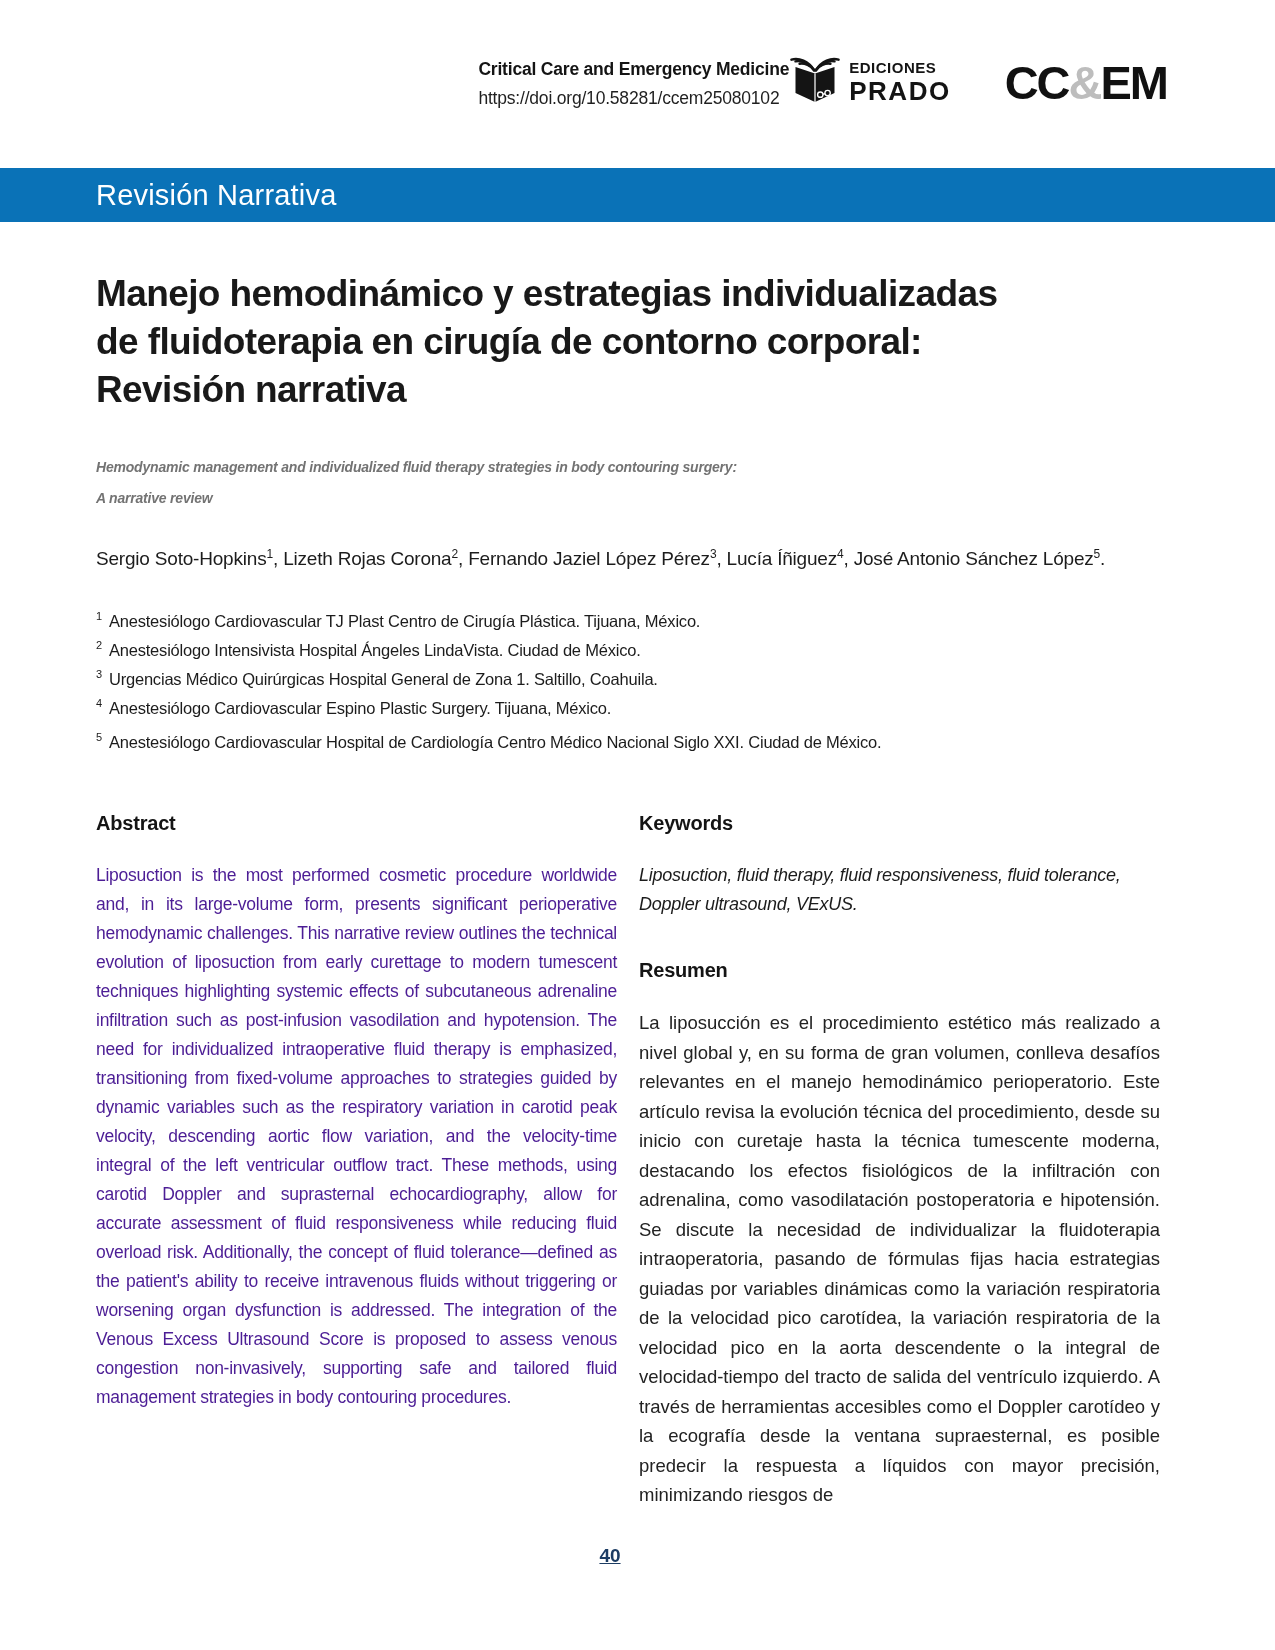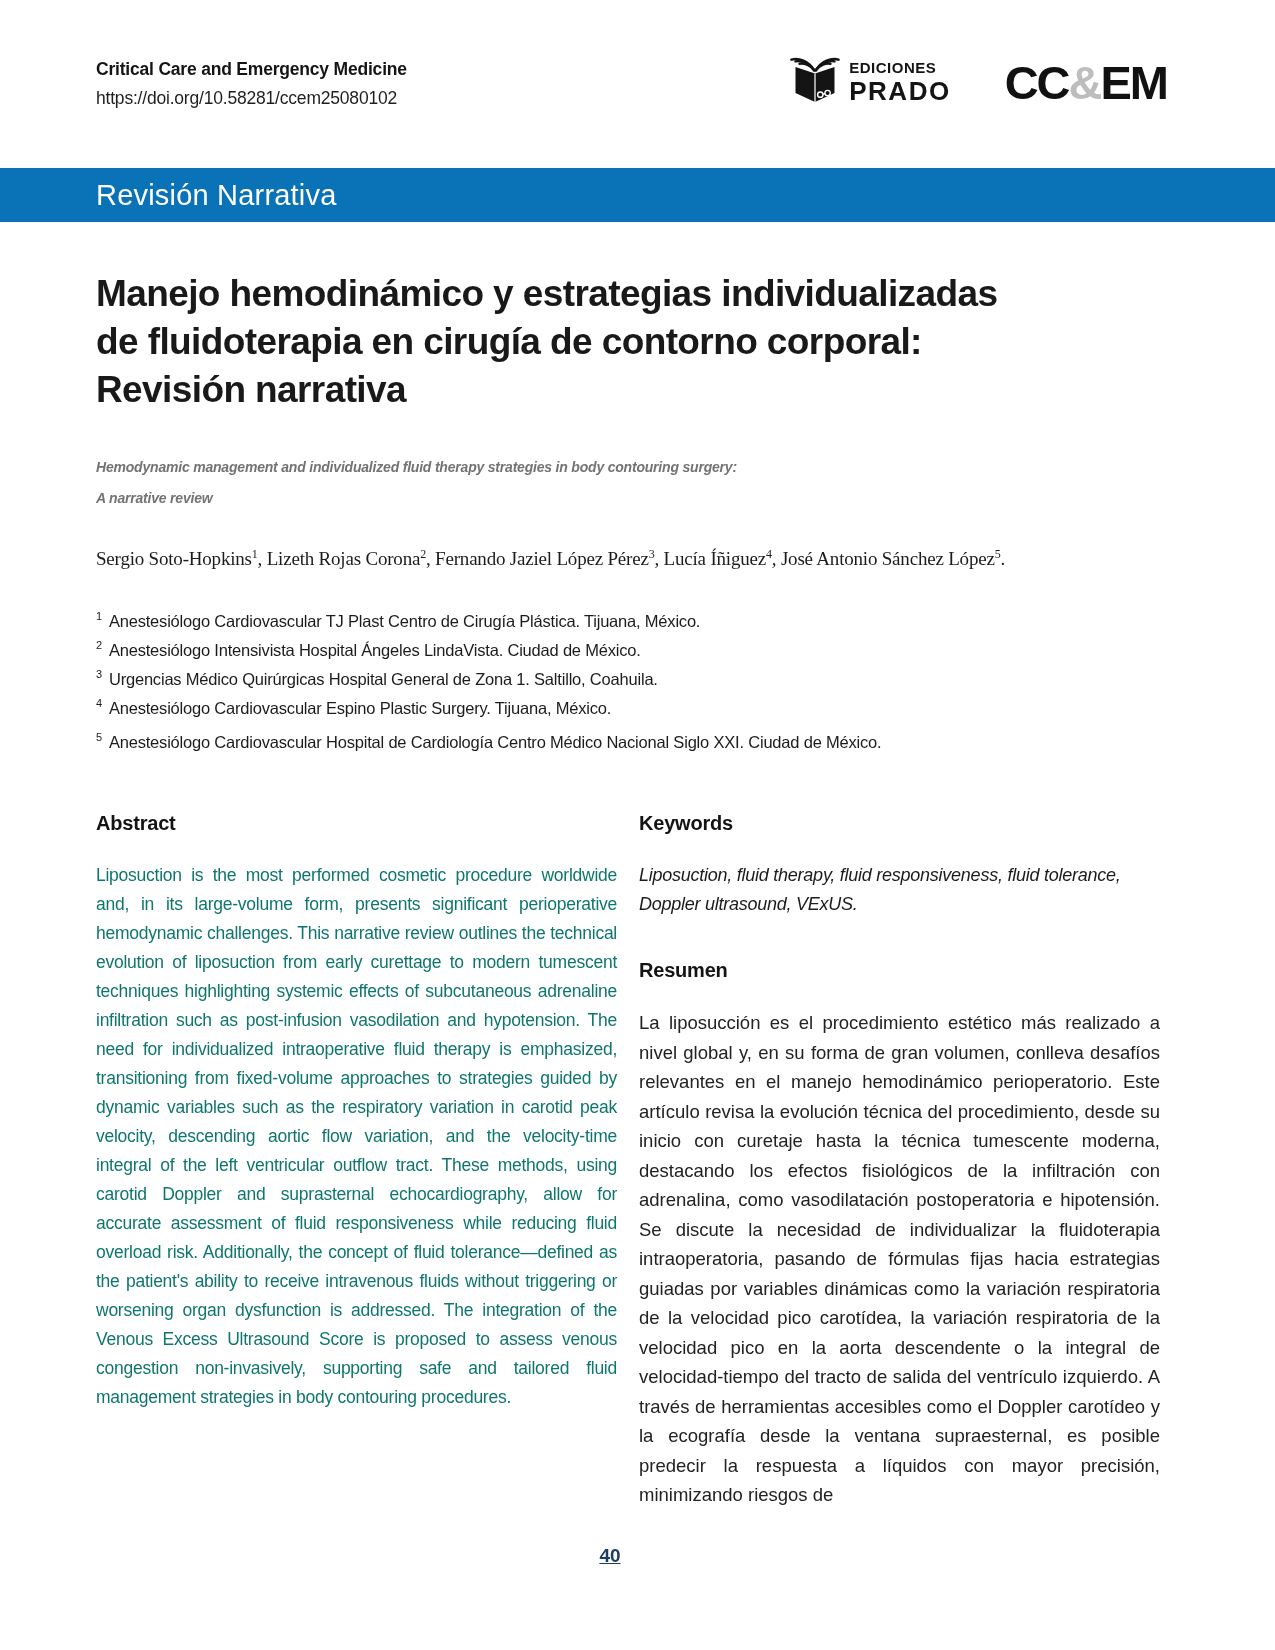--- a/index.html
+++ b/index.html
@@ -9,21 +9,21 @@
     background: #ffffff;
     font-family: "Liberation Sans", sans-serif;
     color: #1c1c1c;
     position: relative;
     overflow: hidden;
   }
 
   
   .header {
     position: absolute; top: 55px; left: 96px; right: 108px;
-    display: flex; justify-content: space-between; align-items: flex-start;
+    display: flex; justify-content: flex-end; align-items: flex-start;
   }
   .journal-block { padding-top: 4px; }
   .journal-name { font-weight: 700; font-size: 17.5px; color: #141414; letter-spacing: -0.2px; }
   .journal-doi  { font-size: 17.5px; color: #1f1f1f; margin-top: 8px; letter-spacing: -0.2px; }
 
   .logos { display: flex; align-items: center; gap: 54px; }
   .prado-logo { display: flex; align-items: center; gap: 8px; }
   .prado-text { line-height: 1; }
   .prado-line1 { font-weight: 700; font-size: 15px; letter-spacing: 0.5px; color: #141414; }
   .prado-line2 { font-weight: 700; font-size: 26px; letter-spacing: 1.5px; color: #141414; margin-top: 3px; }
@@ -45,21 +45,21 @@
     font-size: 37px; font-weight: 700; line-height: 48px;
     color: #191919; letter-spacing: -0.6px;
   }
   .title-en {
     position: absolute; top: 452px; left: 96px; width: 1080px;
     font-size: 14px; font-weight: 700; font-style: italic;
     line-height: 31px; color: #737373; letter-spacing: -0.2px;
   }
   .authors {
     position: absolute; top: 547px; left: 96px; width: 1080px;
-    font-size: 19px; color: #1c1c1c; letter-spacing: -0.2px; font-family: Liberation Serif, serif;
+    font-size: 19px; color: #1c1c1c; letter-spacing: -0.2px;
   }
   .authors sup { font-size: 12px; }
 
   .affiliations {
     position: absolute; top: 604px; left: 96px; width: 1080px;
     font-size: 16.5px; color: #1c1c1c; letter-spacing: -0.2px;
   }
   .aff { line-height: 24.5px; }
   .aff-last { margin-top: 5px; }
   .aff sup { font-size: 11px; margin-right: 7px; }
@@ -68,21 +68,21 @@
   .columns {
     position: absolute; top: 812px; left: 96px; width: 1064px;
     display: grid; grid-template-columns: 1fr 1fr; column-gap: 22px;
   }
   .col-heading {
     font-size: 20px; font-weight: 700; color: #141414;
     margin: 0 0 26px 0; letter-spacing: -0.2px;
   }
   .abstract-body {
     font-size: 17.5px; line-height: 29px; text-align: justify;
-    color: #0f766e; letter-spacing: -0.25px;
+    color: #4c1d95; letter-spacing: -0.25px;
   }
   .keywords-body {
     font-size: 18px; line-height: 29px; font-style: italic;
     color: #1c1c1c; letter-spacing: -0.25px;
     margin-bottom: 40px;
   }
   .resumen-body {
     font-size: 18.5px; line-height: 29.5px; text-align: justify;
     color: #222; letter-spacing: 0;
   }

